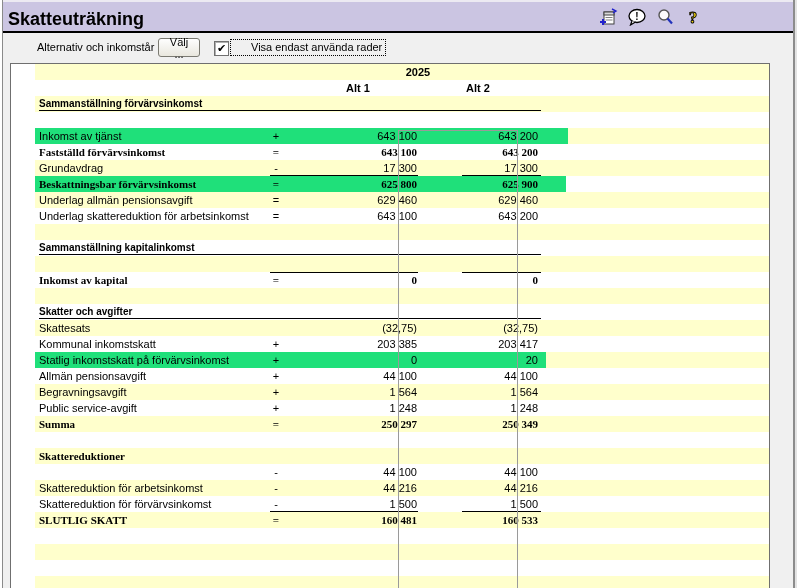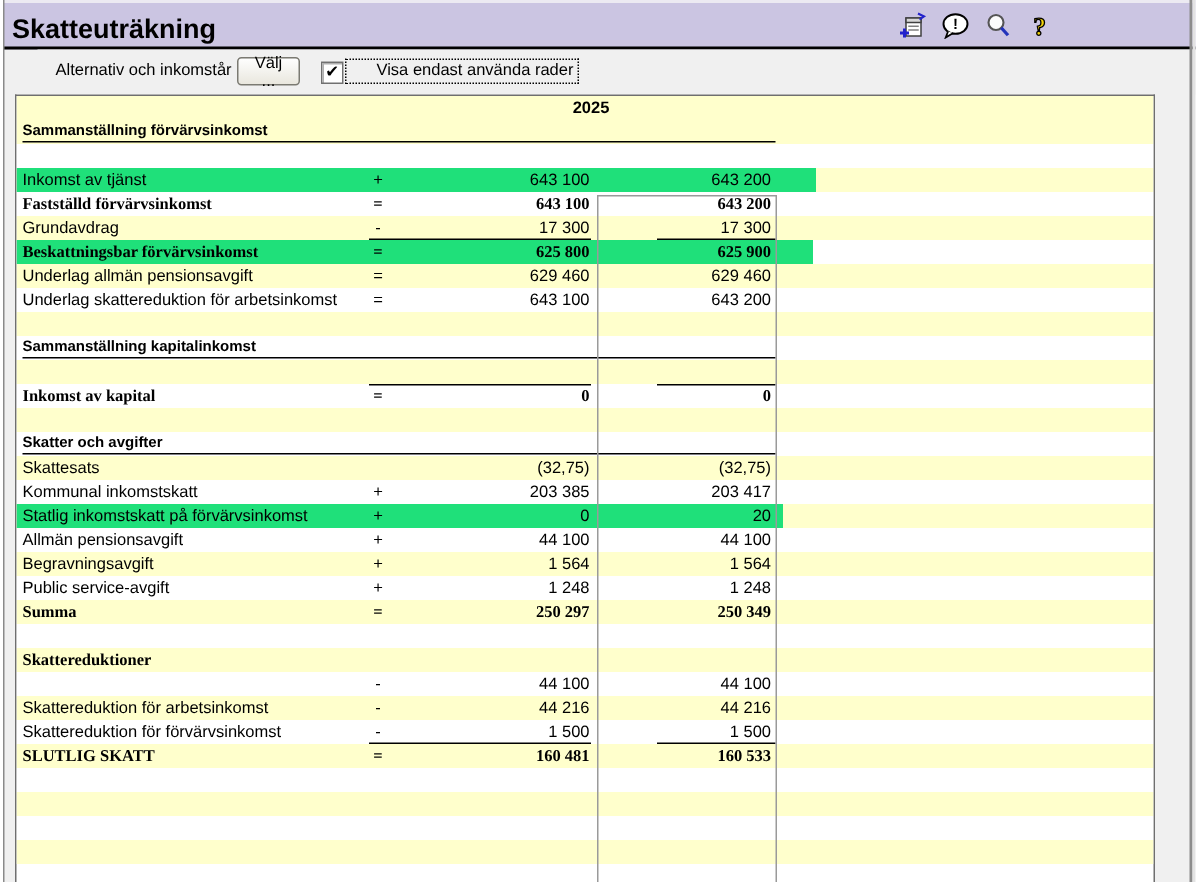--- a/index.html
+++ b/index.html
@@ -42,21 +42,21 @@
     font-size:11px;line-height:11px;cursor:default;
   }
   .chk-label{
     position:absolute;left:205px;top:6px;
     border:1px dotted #000;padding:1px 3px 2px 20px;cursor:default;
   }
   
   .sheet{
     position:absolute;left:10px;top:63px;width:760px;height:525px;
     border-left:1px solid #6f6f6f;border-top:1px solid #6f6f6f;border-right:1px solid #6f6f6f;
-    box-sizing:border-box;overflow:hidden;background:#fff;
+    box-sizing:border-box;overflow:hidden;background:#fff;padding-left:24px;
   }
   .r{position:relative;height:16px;line-height:16px;}
   .r.y{background:#ffffcc;}
   .r.w{background:#ffffff;}
   .r .lbl{position:absolute;left:4px;z-index:2;}
   .r .op{position:absolute;left:230px;width:22px;text-align:center;z-index:2;}
   .r .v1{position:absolute;left:260px;width:122px;text-align:right;z-index:2;}
   .r .v2{position:absolute;left:390px;width:113px;text-align:right;z-index:2;}
   .r.b .lbl,.r.b .op,.r.b .v1,.r.b .v2{font-weight:bold;font-family:Liberation Serif, serif;}
   .r.section .lbl{font-weight:bold;font-size:10px;}
@@ -117,20 +117,24 @@
   <button class="btn">Välj ...</button>
   <span class="chk">✔</span>
   <span class="chk-label">Visa endast använda rader</span>
 </div>
 
 <div class="sheet">
 
   <div class="r y">
     <span class="hdr-year">2025</span>
   </div>
+  <div class="r w">
+    <span class="hdr-a1">Alt 1</span>
+    <span class="hdr-a2">Alt 2</span>
+  </div>
 
   <div class="r y section">
     <span class="lbl">Sammanställning förvärvsinkomst</span>
       <span class="uline"></span>
   </div>
   <div class="r w"></div>
 
   <div class="r y">
     <div class="green" style="width:533px"></div>
     <span class="lbl">Inkomst av tjänst</span>

